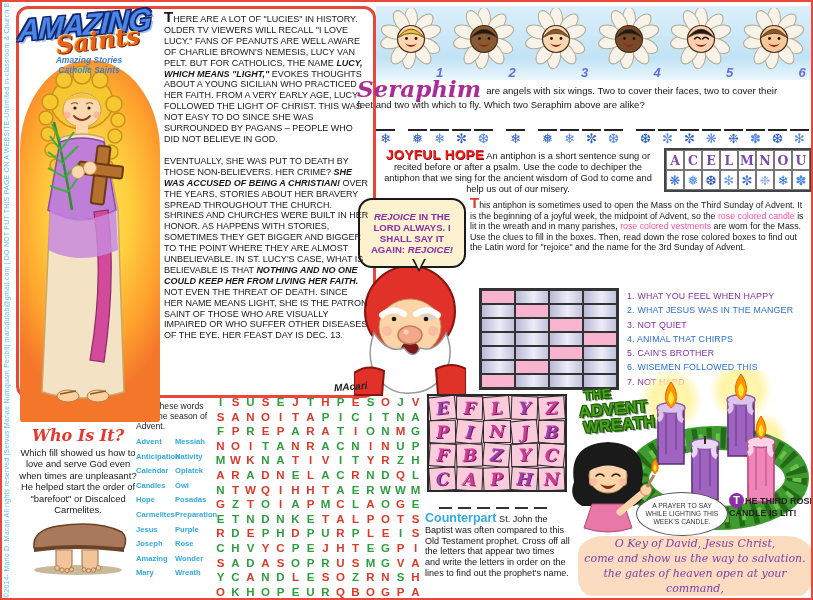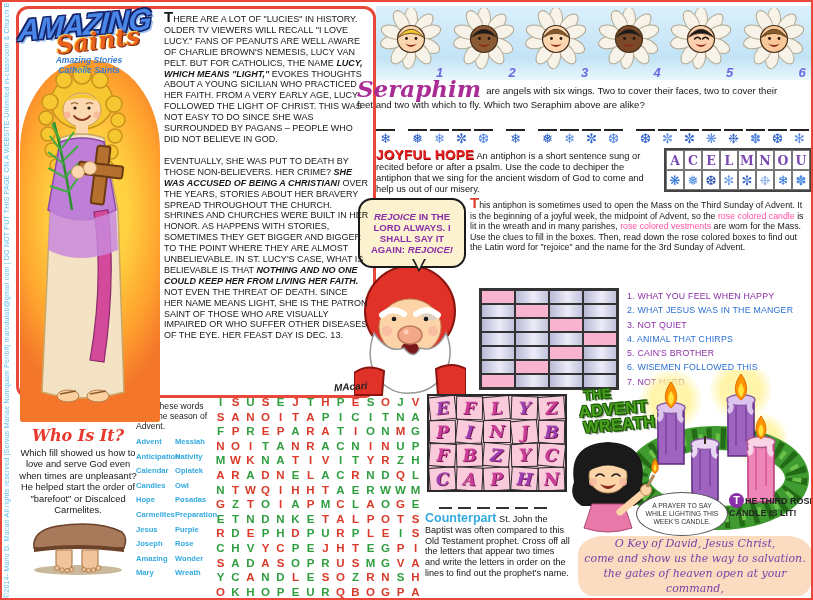--- a/index.html
+++ b/index.html
@@ -50,21 +50,21 @@
   .sera-title{font-family:"DejaVu Serif",serif;font-style:italic;font-weight:bold;font-size:23px;color:#aa2d96;margin-right:5px;vertical-align:-3px;}
 
   
   .blank-row{position:absolute;left:374px;top:117px;width:437px;height:26px;display:flex;align-items:flex-end;}
   .blank-word{display:flex;margin-right:10px;}
   .blank-cell{width:19px;margin-right:3px;text-align:center;}
   .blank-line{border-top:2px solid #222;margin-bottom:1px;}
   .blank-flake{font-size:13px;line-height:13px;color:#3a6fd0;font-family:"DejaVu Sans",sans-serif;}
 
   
-  .joyful{position:absolute;left:374px;top:147px;width:284px;font-size:9.3px;line-height:11px;color:#17171a;}
+  .joyful{position:absolute;left:374px;top:147px;width:284px;font-size:9.3px;line-height:11px;color:#17171a;text-align:center;}
   .joyful-title{color:#ee2020;font-weight:bold;font-size:13.5px;letter-spacing:.3px;text-shadow:.6px .6px 0 #8a0a0a;}
   .codebox{position:absolute;left:662px;top:146px;border:2px solid #444;background:#fff;
       display:grid;grid-template-columns:repeat(8,18px);grid-auto-rows:20px;}
   .codebox div{border:1px solid #777;display:flex;align-items:center;justify-content:center;}
   .code-letter{font-family:"DejaVu Serif",serif;font-weight:bold;font-size:12.5px;color:#7a4ab0;}
   .code-flake{font-size:13px;font-family:"DejaVu Sans",sans-serif;}
 
   
   .bubble{position:absolute;left:356px;top:196px;width:108px;height:70px;background:#fdf2cf;border:2px solid #1a1a1a;
       border-radius:14px;color:#8b2fa8;font-weight:bold;font-size:9.6px;line-height:11px;text-align:center;

